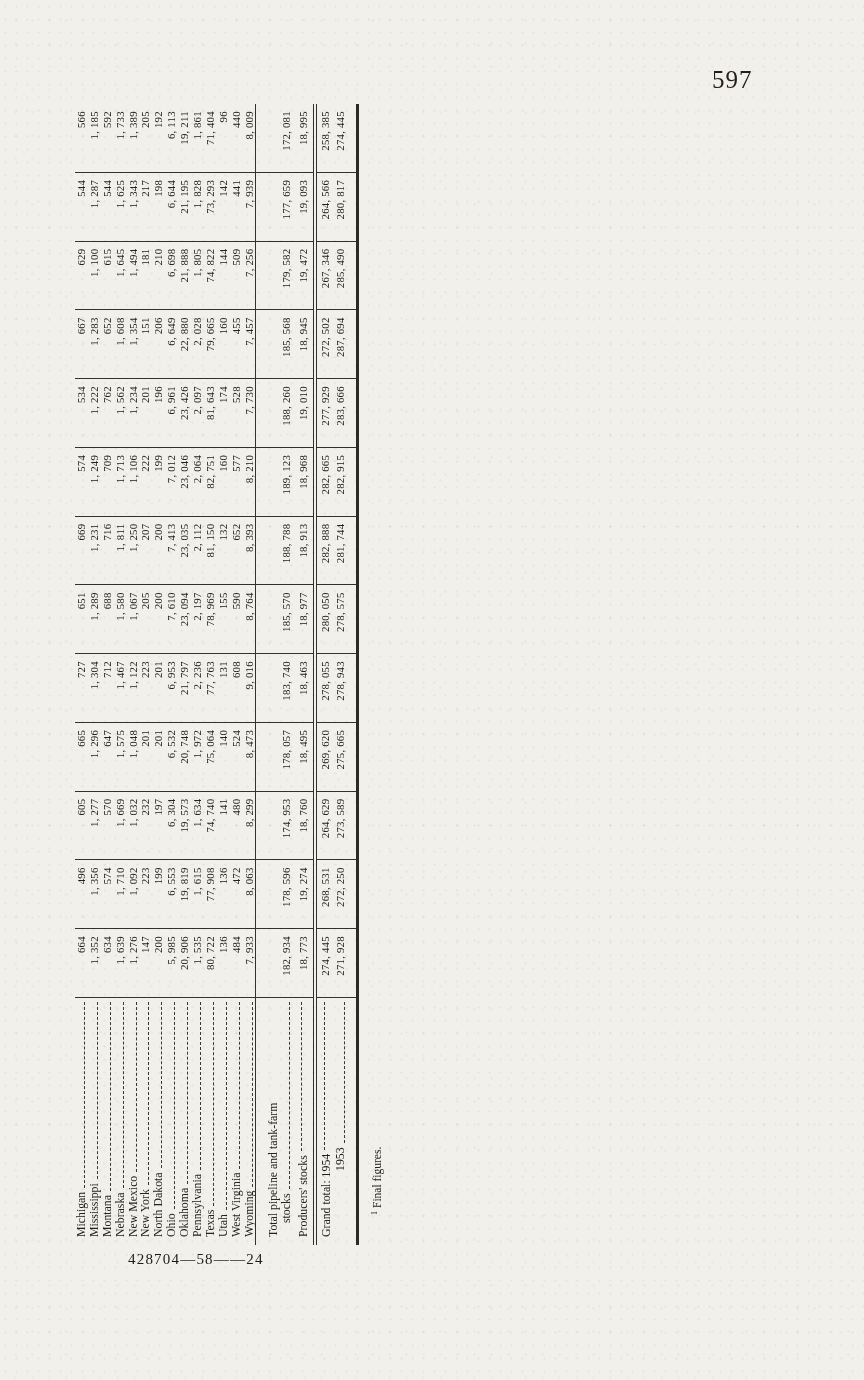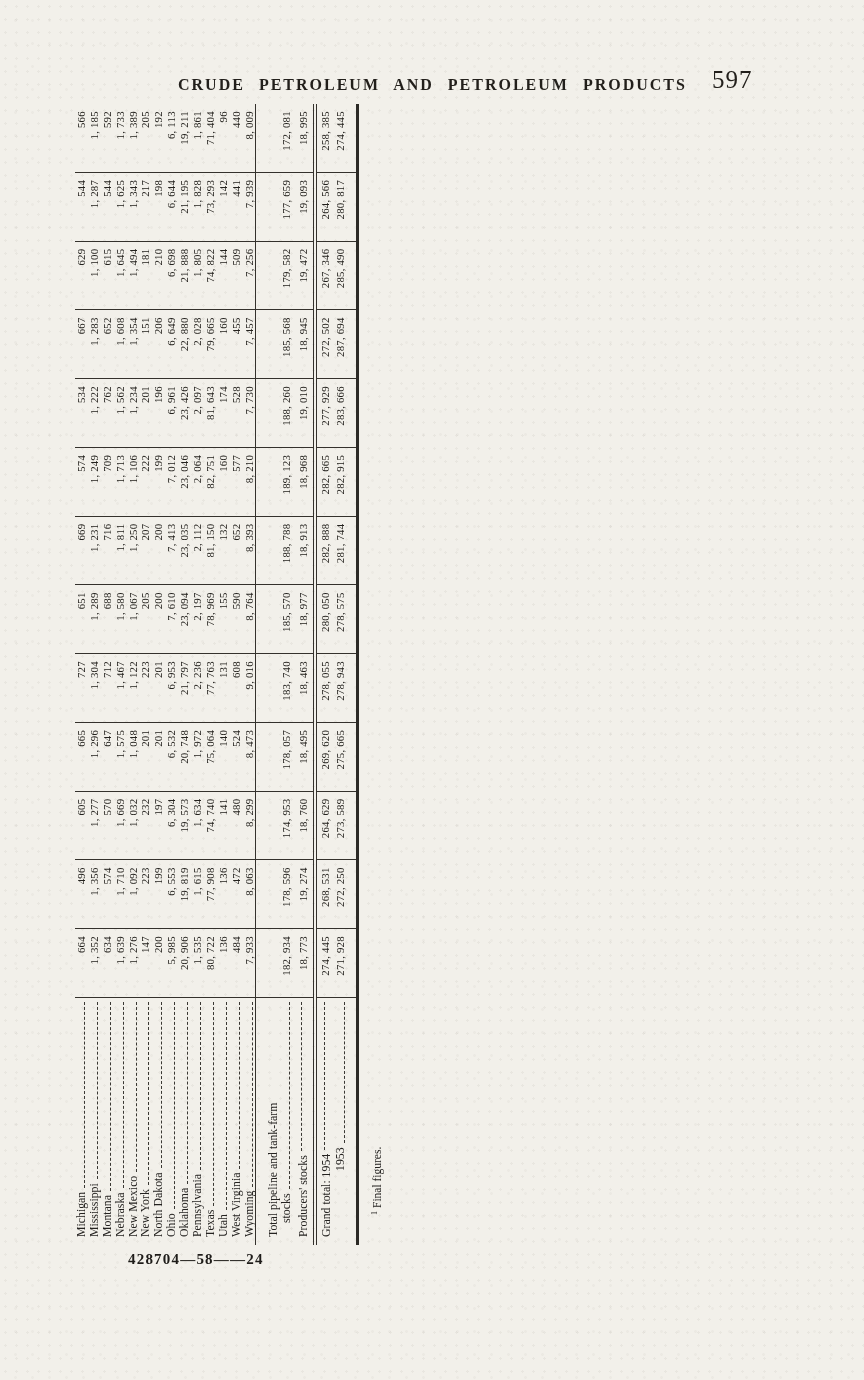--- a/index.html
+++ b/index.html
@@ -40,28 +40,27 @@
   .g1954 .cell{line-height:17px;}
   .g1954 .stub{align-items:center;}
   .trow.g1953{height:22px;}
   .g1953 .stub{padding-left:74px;align-items:flex-start;}
   .g1953 .cell{line-height:13px;}
   .g1953 .leader{margin-top:10px;}
   
   .footnote{position:absolute;left:30px;top:308px;font-size:11.5px;white-space:nowrap;color:#242220;}
   .footnote sup{font-size:8px;vertical-align:4px;margin-right:3px;}
   
-  .signature{position:absolute;left:128px;top:1251px;font-size:15px;font-weight:bold;
+  .signature{position:absolute;left:128px;top:1251px;font-size:15px;font-weight:normal;
         letter-spacing:1.2px;white-space:nowrap;color:#1e1c19;}
 </style>
 </head>
 <body>
 
 <div class="page">
-  <span class="head-title">CRUDE PETROLEUM AND PETROLEUM PRODUCTS</span>
   <span class="folio">597</span>
 
   <div class="rot-wrap">
     <div class="landscape">
       <div id="ltable" class="ltable">
           <div class="trow state">
             <div class="stub">
               <span class="lbl">Michigan</span>
               <span class="leader"></span>
             </div>

